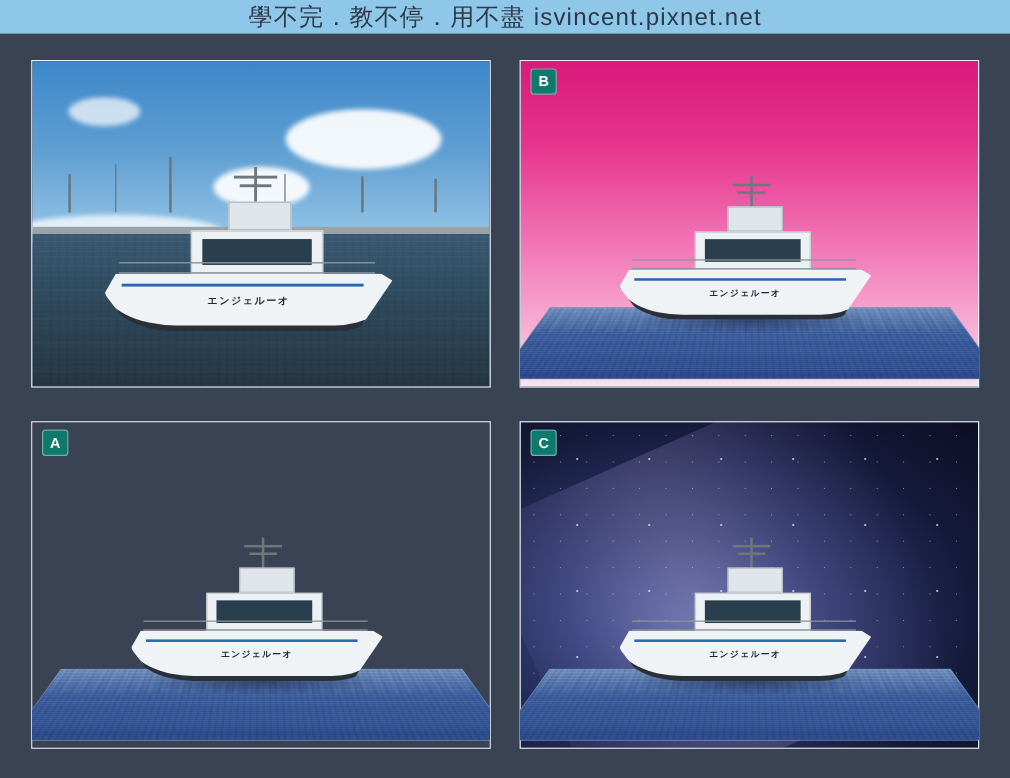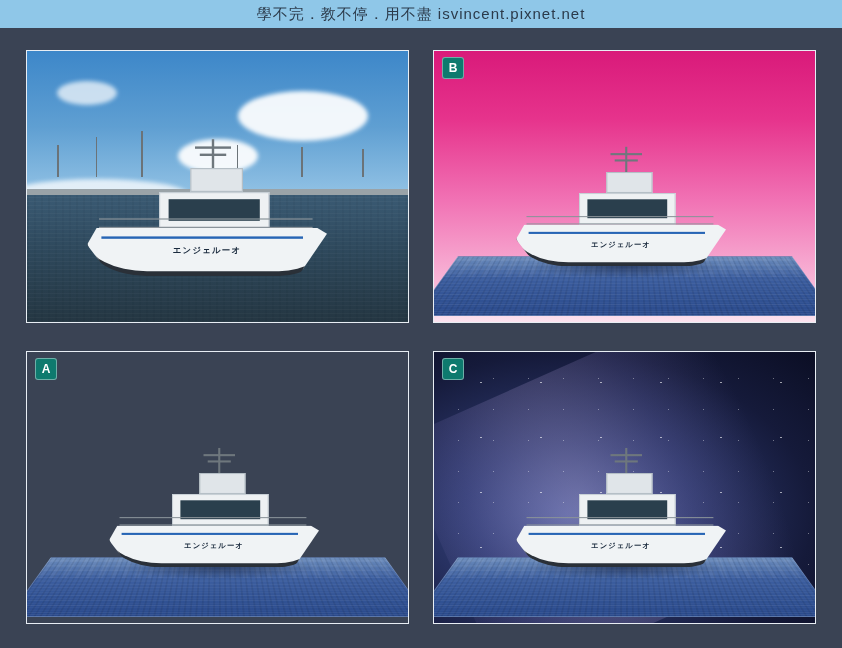--- a/index.html
+++ b/index.html
@@ -9,21 +9,21 @@
       background: #3a4354;
       font-family: "Microsoft JhengHei", "PingFang TC", sans-serif;
       overflow: hidden;
     }
     .header {
       height: 28px;
       background: #8fc7e8;
       display: flex;
       align-items: center;
       justify-content: center;
-      font-size: 15px;
+      font-size: 20px;
       color: #2b3a4a;
       letter-spacing: 1px;
     }
     .grid {
       display: grid;
       grid-template-columns: 1fr 1fr;
       grid-template-rows: 1fr 1fr;
       gap: 28px 24px;
       padding: 22px 26px 24px 26px;
       height: calc(648px - 28px);

